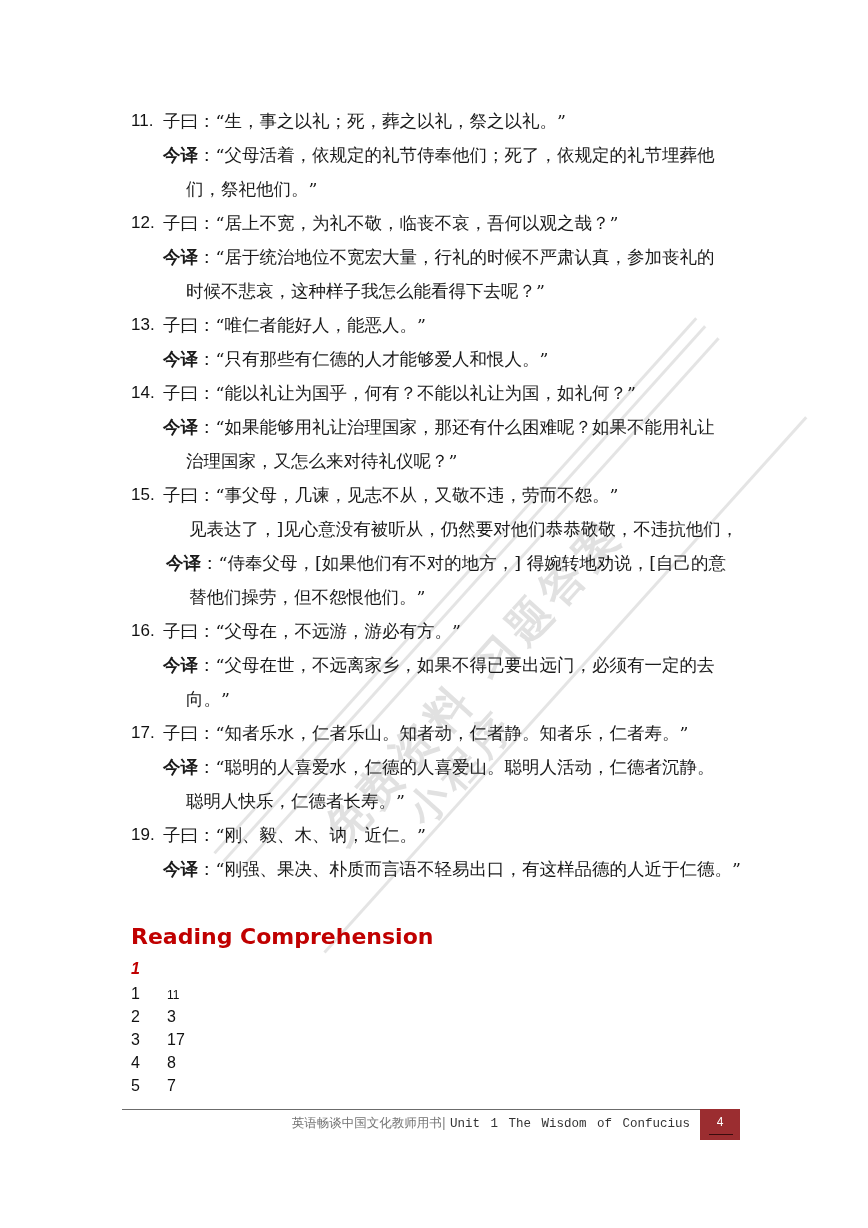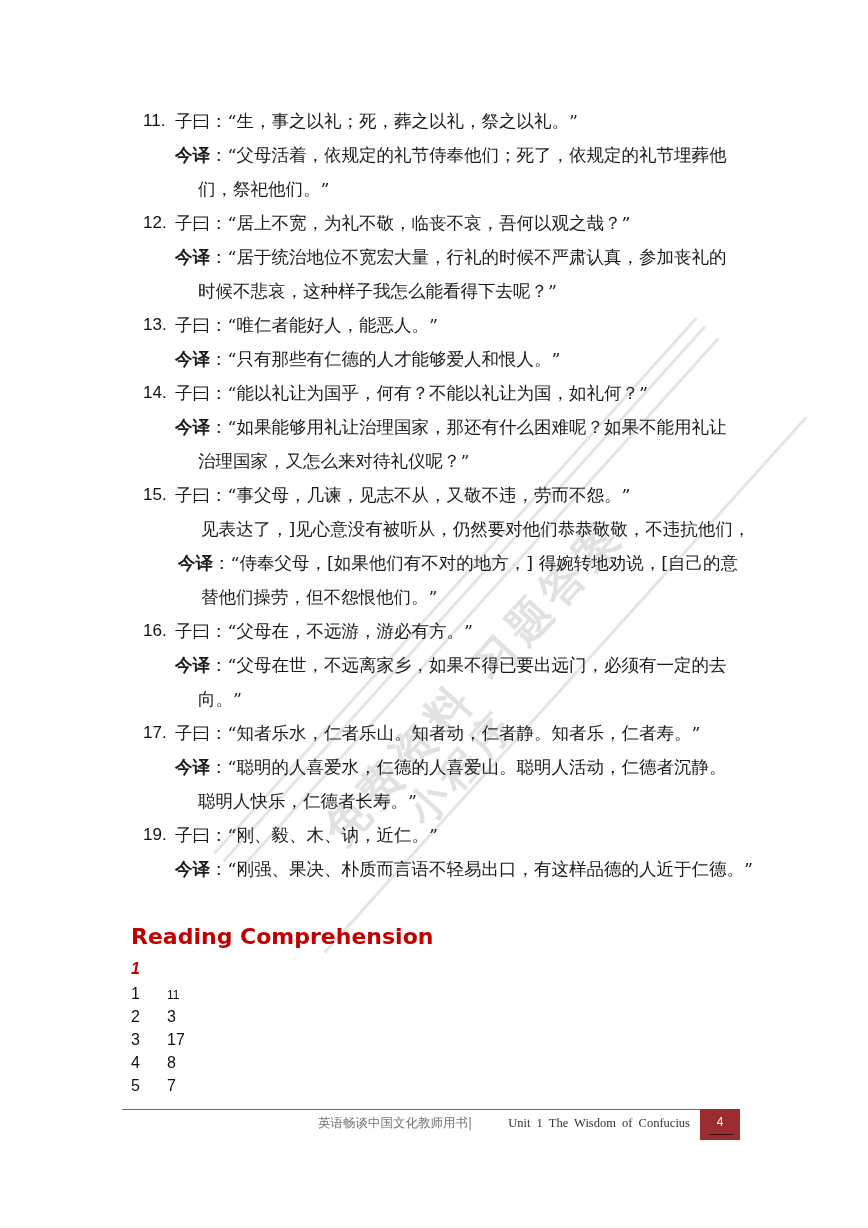--- a/index.html
+++ b/index.html
@@ -57,21 +57,21 @@
       font-size: 40px;
       font-weight: bold;
       color: #7a7a7a;
       letter-spacing: 6px;
       white-space: nowrap;
       font-family: "DejaVu Sans", sans-serif;
     }
 
     .entries {
       position: absolute;
-      left: 12px;
+      left: 0;
       top: 104px;
       width: 840px;
     }
     .entry {
       position: relative;
     }
     .line {
       position: relative;
       height: 34px;
       line-height: 34px;
@@ -164,23 +164,22 @@
       top: 1115px;
       font-size: 12.5px;
       color: #333;
       white-space: nowrap;
     }
     .footer-text .cn {
       font-family: "DejaVu Serif", serif;
       color: #737373;
     }
     .footer-text .en {
-      font-family: Liberation Serif, serif;
+      font-family: Liberation Mono, monospace;
       word-spacing: 3px;
-      margin-left: 32px;
     }
     .page-num-box {
       position: absolute;
       left: 700px;
       top: 1109px;
       width: 40px;
       height: 31px;
       background: #9b2d30;
     }
     .page-num {

